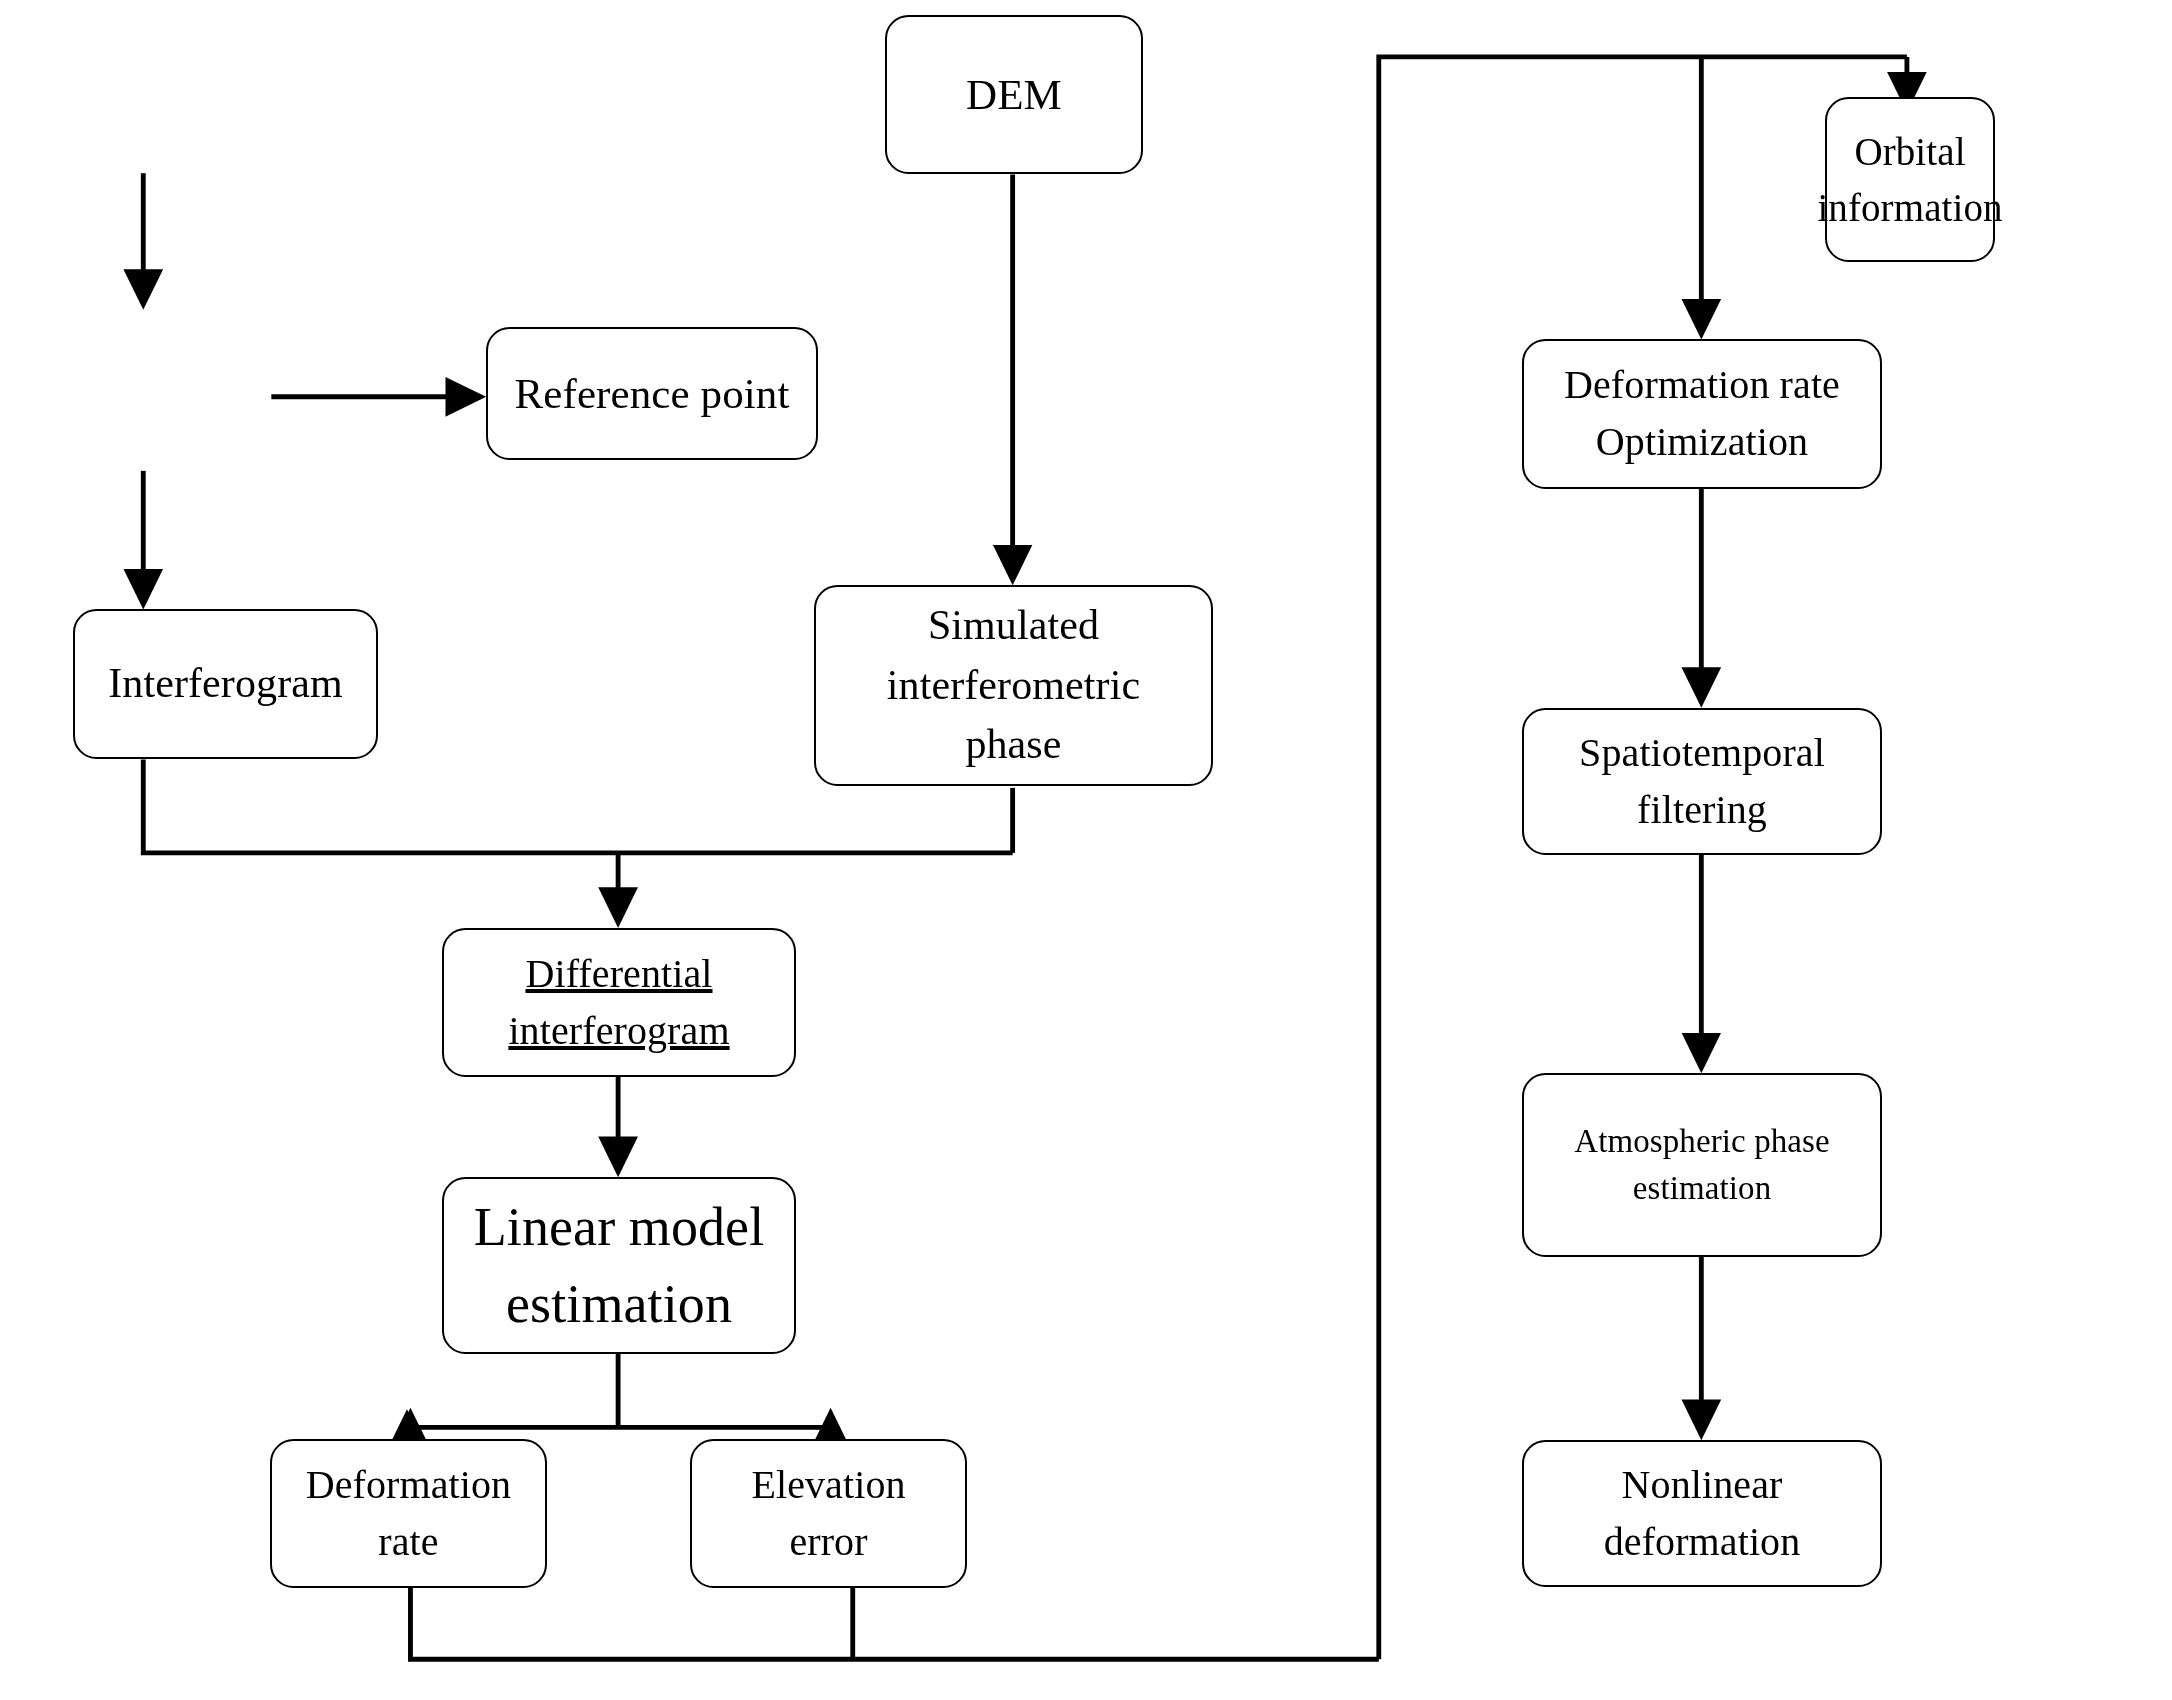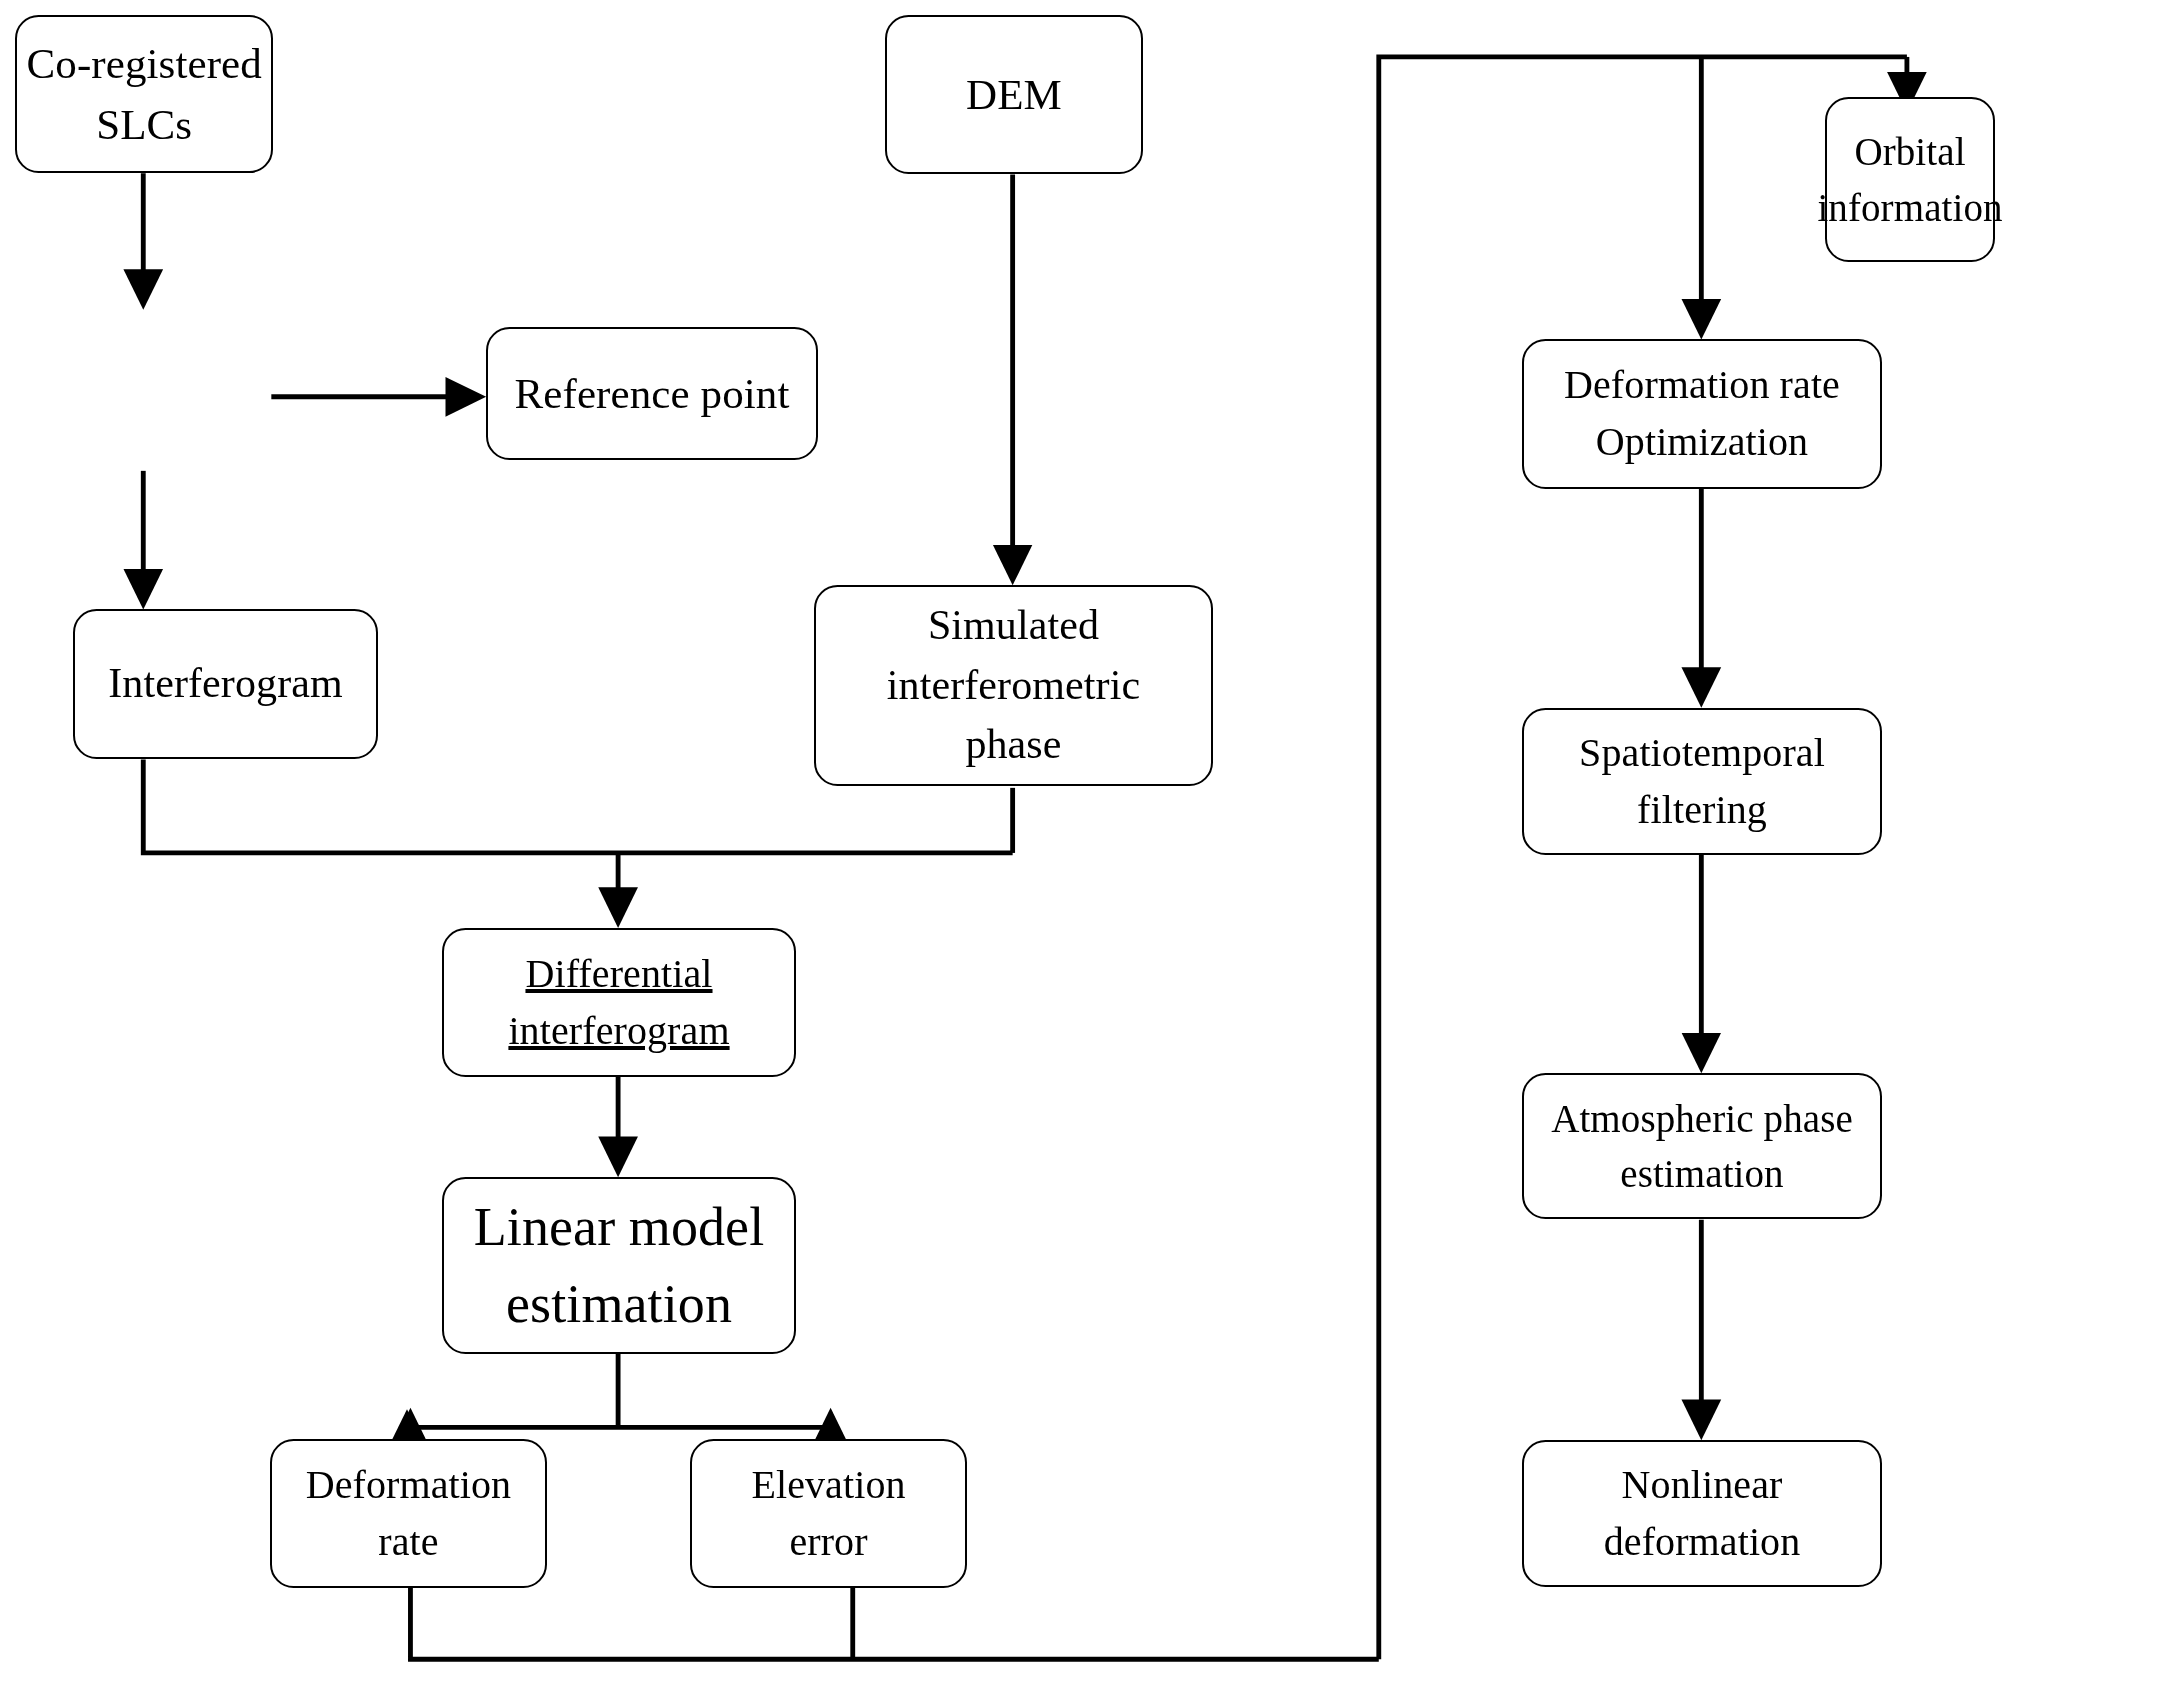--- a/index.html
+++ b/index.html
@@ -130,22 +130,20 @@
       <marker id="arrowhead2" markerWidth="9" markerHeight="9" refX="5.2" refY="4.5" orient="auto" markerUnits="strokeWidth">
         <path d="M 0 0.4 L 8.4 4.5 L 0 8.6 z" fill="#000000"></path>
       </marker>
     </defs>
     <g stroke="#000000" stroke-width="7" fill="none">
       <path d="M 593 2062 L 593 2058" marker-end="url(#arrowhead2)"></path>
       <path d="M 1200 2062 L 1200 2058" marker-end="url(#arrowhead2)"></path>
     </g>
   </svg>
 
-  <div class="node" style="left:15.2px;  top:15.2px;   width:258px; height:158px; font-size:43px;">Co-registered
-SLCs</div>
 
   <div class="node" style="left:885px;top:15.2px;   width:258px; height:159px; font-size:43px;">DEM</div>
 
   <div class="node" style="left:1825px;top:97px;  width:170px; height:165px; font-size:39px;">Orbital
 information</div>
 
 
   <div class="node" style="left:486px; top:327px;  width:332px; height:133px; font-size:43px;">Reference point</div>
 
   <div class="node" style="left:1522px;top:339px;  width:360px; height:150px; font-size:40px;">Deformation rate
@@ -156,21 +154,21 @@
   <div class="node" style="left:814px;top:585px;  width:399px; height:201px; font-size:42px;">Simulated
 interferometric
 phase</div>
 
   <div class="node" style="left:1522px;top:708px; width:360px; height:147px; font-size:40px;">Spatiotemporal
 filtering</div>
 
   <div class="node" style="left:442px; top:928px; width:354px; height:149px; font-size:40px;text-decoration:underline;">Differential
 interferogram</div>
 
-  <div class="node" style="left:1522px;top:1073px; width:360px; height:146px; font-size:39px;">Atmospheric phase
+  <div class="node" style="left:1522px;top:1073px; width:360px; height:184px; font-size:33px;">Atmospheric phase
 estimation</div>
 
   <div class="node" style="left:442px; top:1177px; width:354px; height:177px; font-size:54px;">Linear model
 estimation</div>
 
   <div class="node" style="left:270px; top:1439px; width:277px; height:149px; font-size:40px;">Deformation
 rate</div>
 
   <div class="node" style="left:690px; top:1439px; width:277px; height:149px; font-size:40px;">Elevation
 error</div>

